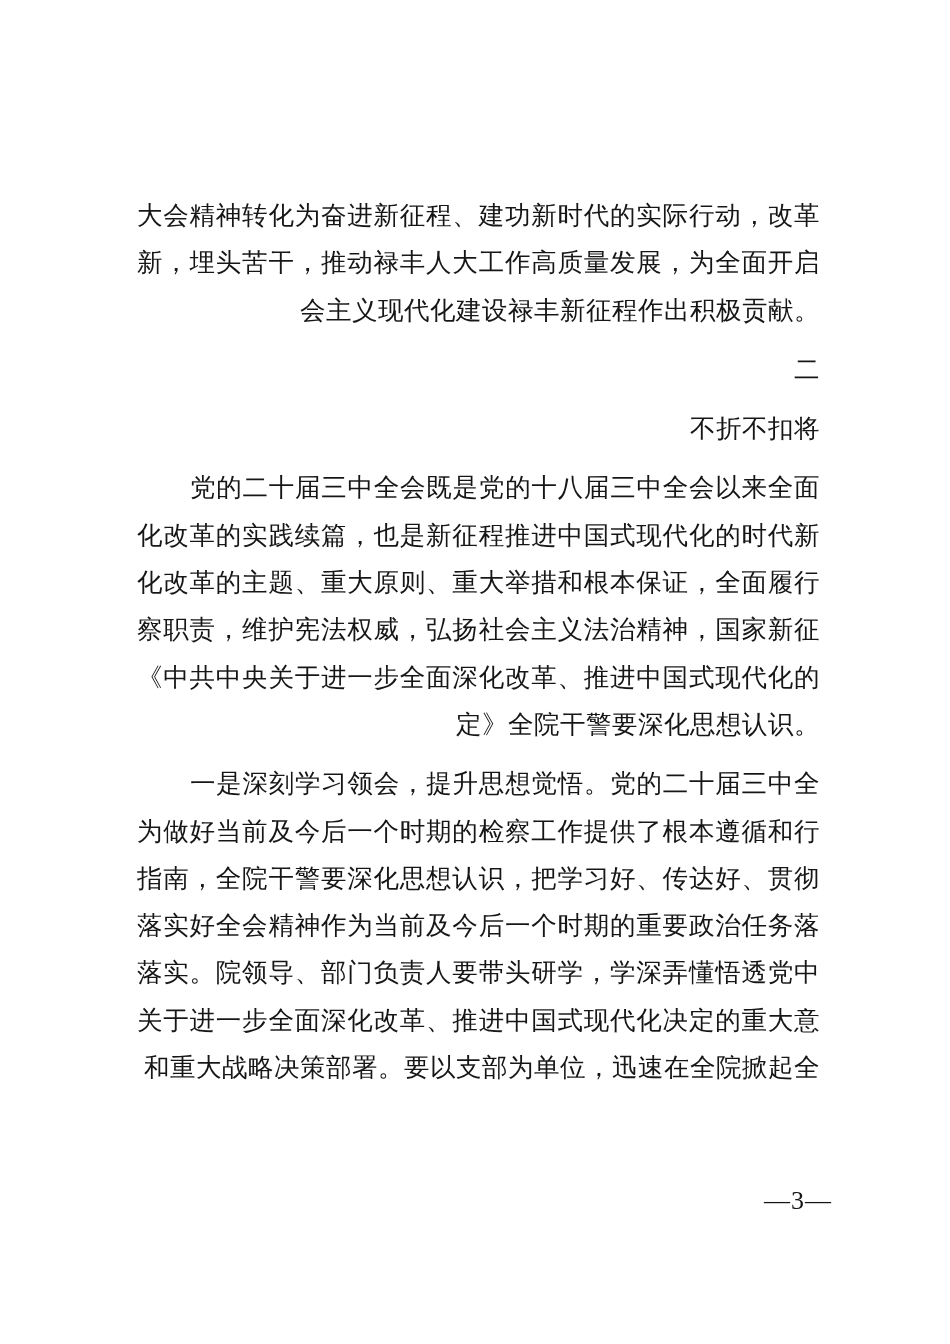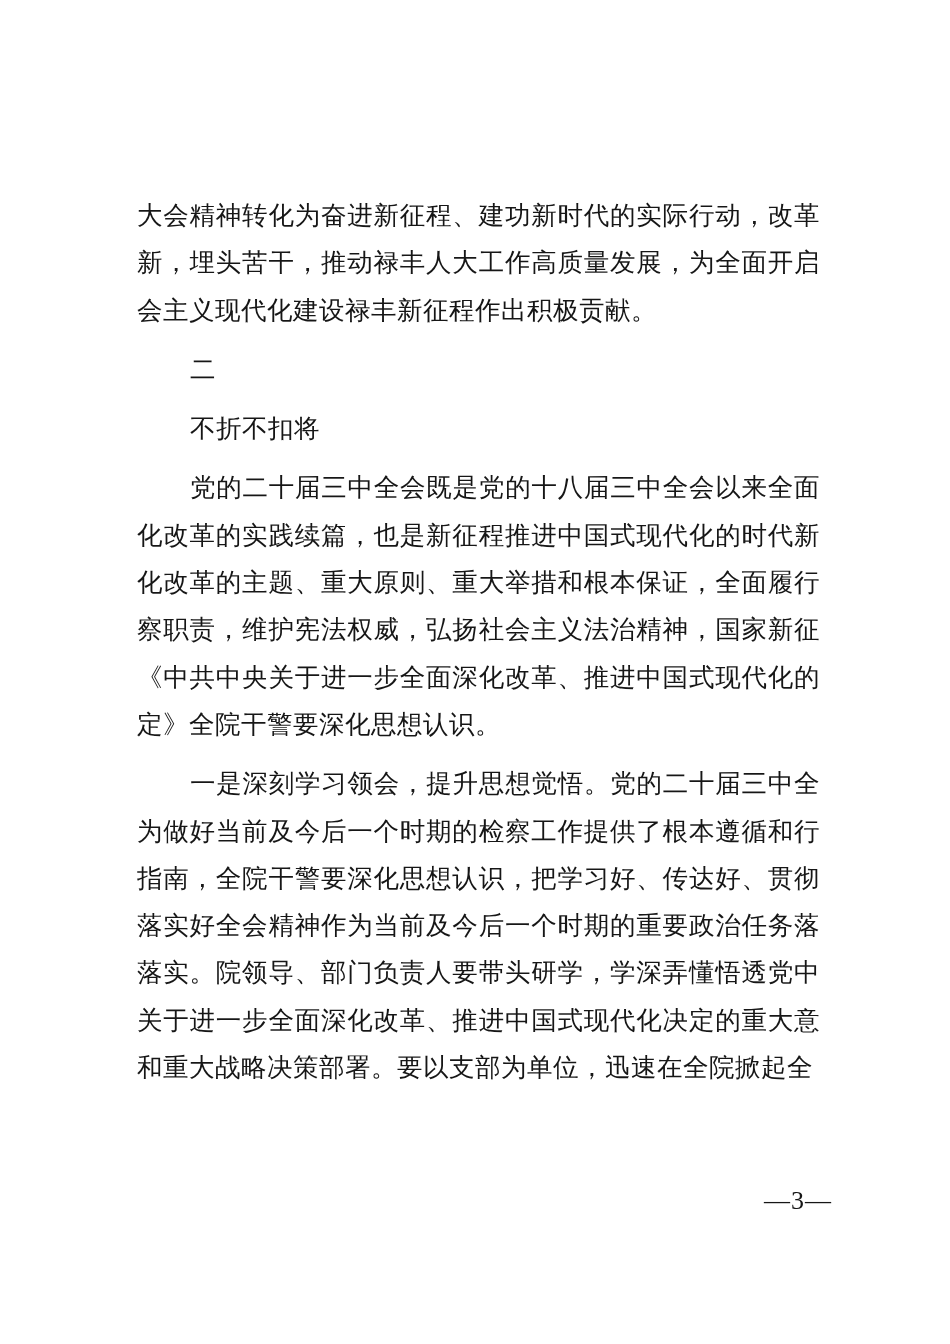--- a/index.html
+++ b/index.html
@@ -28,21 +28,21 @@
   }
   .paragraph {
     margin: 12px;
     padding: 0;
   }
   .line {
     font-size: 25.5px;
     height: 47.3px;
     line-height: 47.3px;
     letter-spacing: 0.5px;
-    text-align: left;
+    text-align: right;
     overflow: hidden;
   }
   .line.justify {
     text-align: justify;
     text-align-last: justify;
   }
   .line.indent {
     padding-left: 53px;
   }
   .footer {

